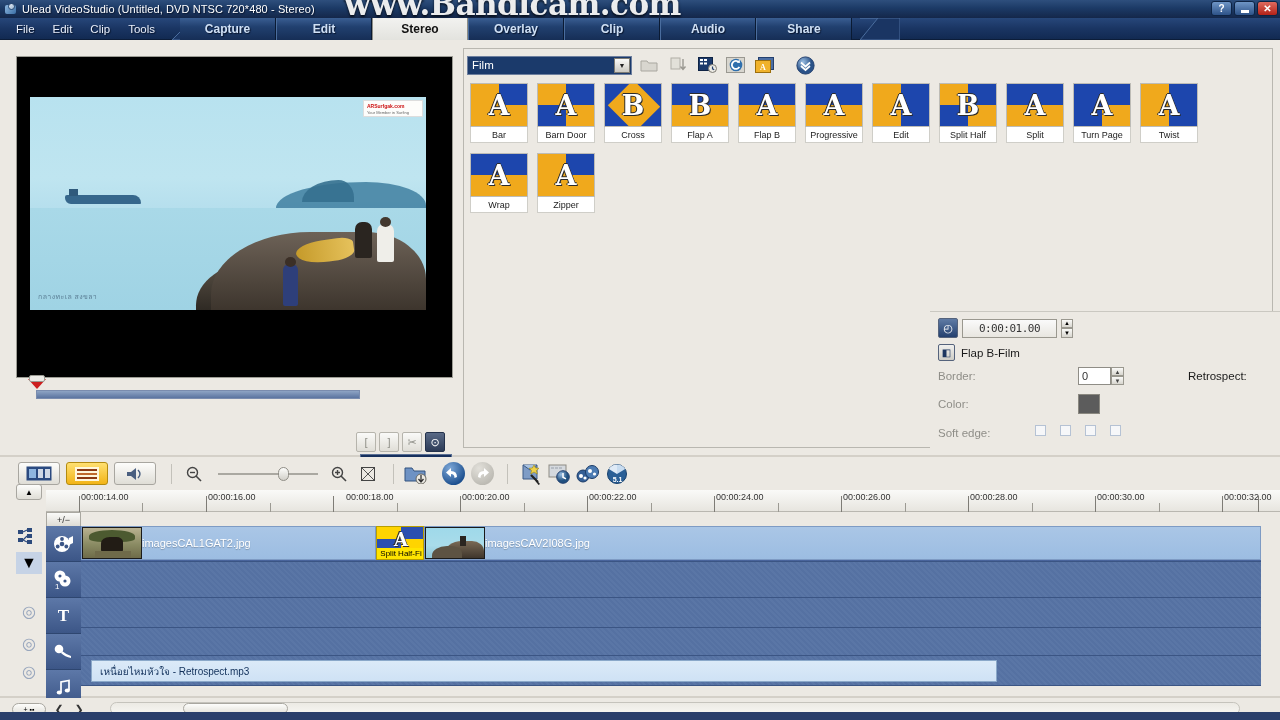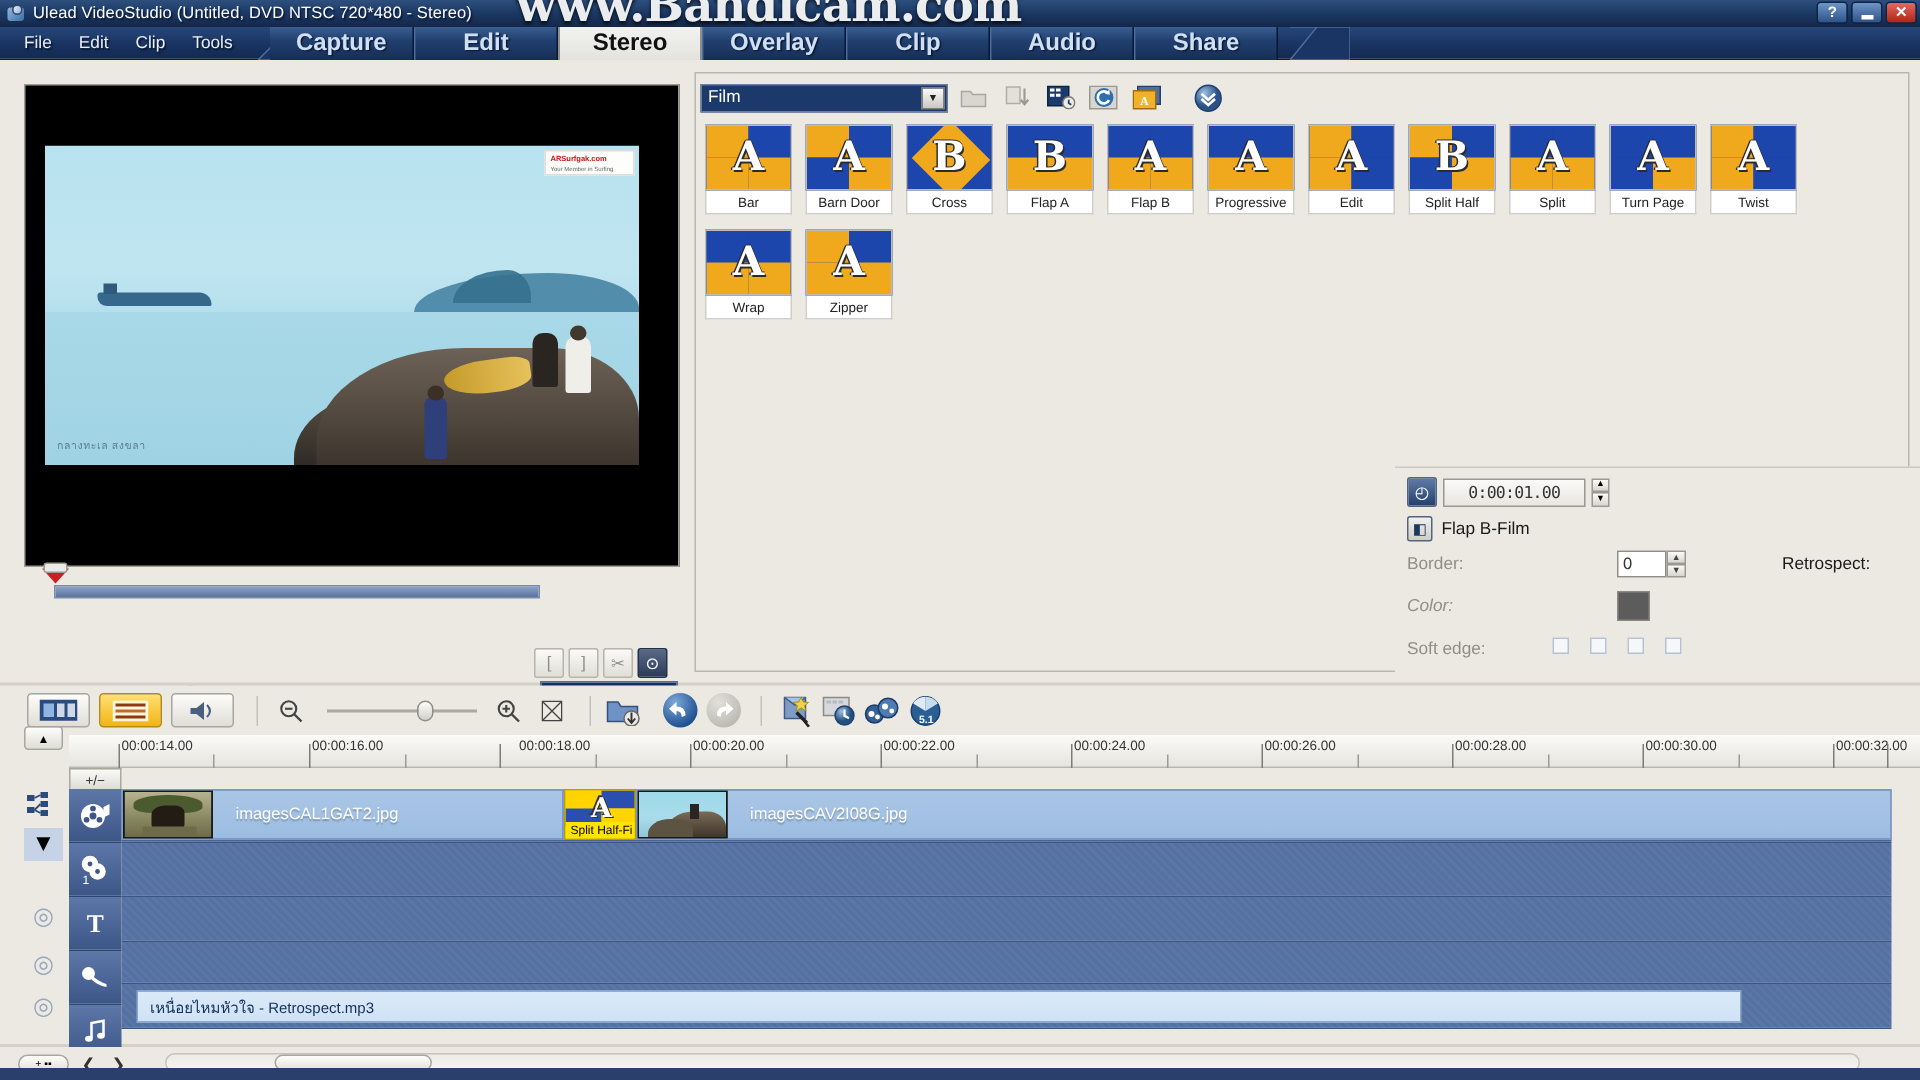--- a/index.html
+++ b/index.html
@@ -35,21 +35,21 @@
     height:22px;width:1280px;position:relative;
     background:linear-gradient(to bottom,#27477a 0%,#1a3563 50%,#122a52 100%);
     border-bottom:1px solid #0c1d39;
   }
   .menus{position:absolute;left:0;top:0;height:22px;display:flex;align-items:center;
     padding-left:16px;gap:18px;color:#e8eefa;font-size:11.5px;z-index:4;}
   .menus span{cursor:default;text-shadow:1px 1px 1px #07142b;}
   .steps{position:absolute;left:180px;top:0;height:22px;display:flex;align-items:stretch;z-index:3;}
   .step{
     width:96px;display:flex;align-items:center;justify-content:center;
-    font-size:16px;font-weight:bold;color:#cfe0f5;
+    font-size:12px;font-weight:bold;color:#cfe0f5;
     background:linear-gradient(to bottom,#3a5e92 0%,#21406f 40%,#162e56 100%);
     border-left:1px solid #4a6d9e; border-right:1px solid #0a1a33;
     text-shadow:1px 1px 1px #0a1730; position:relative;
   }
   .step.first{ border-left:none; }
   .step.active{
     background:linear-gradient(to bottom,#f2f2f0,#e3e3de);
     color:#111; text-shadow:none;
     border-left:1px solid #8e8e86;border-right:1px solid #8e8e86;
   }
@@ -166,21 +166,21 @@
     font-family:"DejaVu Sans Mono",monospace;font-size:11px;color:#333;letter-spacing:-.5px;}
   .sp2{width:12px;height:19px;display:flex;flex-direction:column;}
   .sp2 div{flex:1;border:1px solid #9a988f;background:linear-gradient(to bottom,#fafaf8,#d8d6cf);
     font-size:6px;display:flex;align-items:center;justify-content:center;}
   .name-row{position:absolute;left:8px;top:32px;display:flex;align-items:center;gap:6px;}
   .ic-fx{width:17px;height:17px;border:1px solid #55637c;border-radius:2px;
     background:linear-gradient(to bottom,#f0f0ee,#cecdc6);display:flex;align-items:center;justify-content:center;
     font-size:10px;color:#1c3660;}
   .fx-name{font-size:11.5px;color:#1a1a1a;}
   .prow{position:absolute;font-size:11.5px;color:#8f8e88;}
-  .pl-border{left:8px;top:58px;} .pl-color{left:8px;top:86px;font-style:italic;} .pl-soft{left:8px;top:115px;}
+  .pl-border{left:8px;top:58px;} .pl-color{left:8px;top:86px;} .pl-soft{left:8px;top:115px;}
   .pl-dir{left:258px;top:58px;color:#1a1a1a;}
   .border-field{position:absolute;left:148px;top:55px;width:33px;height:18px;background:#fff;
     border:1px solid #8f8d86;font-size:11px;color:#333;padding-left:3px;display:flex;align-items:center;}
   .border-sp{position:absolute;left:181px;top:55px;width:13px;height:18px;display:flex;flex-direction:column;}
   .border-sp div{flex:1;border:1px solid #9a988f;background:linear-gradient(to bottom,#fafaf8,#d8d6cf);
     font-size:6px;display:flex;align-items:center;justify-content:center;color:#444;}
   .color-sw{position:absolute;left:148px;top:82px;width:22px;height:20px;background:#5c5c5c;border:1px solid #8a8880;}
   .soft-boxes{position:absolute;left:105px;top:113px;display:flex;gap:14px;}
   .soft-boxes .cb{width:11px;height:11px;border:1px solid #b5c2d4;background:#f6f7f9;}
 
@@ -218,21 +218,21 @@
     border-bottom:1px solid #2e4670;display:flex;align-items:center;justify-content:center;color:#fff;font-size:15px;}
   .th.plus{height:14px;background:linear-gradient(to bottom,#fafaf8,#dedcd5);color:#333;font-size:9px;
     border:1px solid #a9a7a0;border-bottom:none;}
   .tracks{position:absolute;left:81px;top:22px;width:1199px;height:184px;}
   .trk{position:absolute;left:0;width:1180px;height:36px;border-bottom:1px solid #3b5584;
     background:linear-gradient(to bottom,#5773a4,#48639b);}
   .trk.alt{background:repeating-linear-gradient(45deg,#5571a2,#5571a2 2px,#5a76a6 2px,#5a76a6 4px);}
   .clip-v{position:absolute;height:34px;background:linear-gradient(to bottom,#aac6e6,#9cbde2);
     border:1px solid #7e9bc4;display:flex;align-items:center;color:#fff;font-size:11px;overflow:hidden;}
   .clip-thumb{width:60px;height:32px;border:1px solid #1a1a1a;flex:none;position:relative;overflow:hidden;background:#000;}
-  .clip-label{padding-left:15px;text-shadow:0 1px 1px rgba(0,0,0,.25);white-space:nowrap;}
+  .clip-label{padding-left:0;text-shadow:0 1px 1px rgba(0,0,0,.25);white-space:nowrap;}
   .fxclip{position:absolute;height:34px;width:48px;background:#ffe400;border:1px solid #b89e00;overflow:hidden;}
   .fxclip .ft{position:absolute;left:0;top:0;width:48px;height:24px;}
   .fxclip .fl{position:absolute;left:0;bottom:0;width:48px;height:11px;background:#ffe400;
     font-size:8px;color:#000;text-align:center;line-height:11px;white-space:nowrap;overflow:hidden;}
   .clip-a{position:absolute;height:22px;background:linear-gradient(to bottom,#dbeaf8,#cfe2f5);
     border:1px solid #8aa8c9;font-size:10px;color:#11305a;display:flex;align-items:center;padding-left:8px;}
   .tl-scroll{position:absolute;left:0;top:698px;width:1280px;height:22px;background:#ece9e3;
     display:flex;align-items:center;padding-left:12px;gap:6px;}
   .sc-trk{position:absolute;left:110px;top:4px;width:1130px;height:13px;
     background:linear-gradient(to bottom,#eceae4,#f7f6f2);border:1px solid #c5c3bc;border-radius:7px;}
@@ -814,21 +814,21 @@
           <div style="position:absolute;left:6px;bottom:0;width:30px;height:12px;background:#5d5343;border-radius:50% 40% 0 0/80% 60% 0 0"></div>
           <div style="position:absolute;right:18px;bottom:12px;width:6px;height:10px;background:#2a2520"></div>
         </div>
         <div class="clip-label">imagesCAV2I08G.jpg</div>
       </div>
     </div>
     <div class="trk alt" style="top:50px"></div>
     <div class="trk alt" style="top:86px;height:30px"></div>
     <div class="trk alt" style="top:116px;height:28px"></div>
     <div class="trk alt" style="top:144px;height:30px">
-      <div class="clip-a" style="left:10px;width:1070px;top:4px">
+      <div class="clip-a" style="left:10px;width:906px;top:4px">
         <span>เหนื่อยไหมหัวใจ - Retrospect.mp3</span>
       </div>
     </div>
   </div>
 </div>
 
 <div class="tl-scroll">
   <div class="sc-pill">+ ▪▪</div>
   <div class="sc-arr">❮</div>
   <div class="sc-arr">❯</div>

